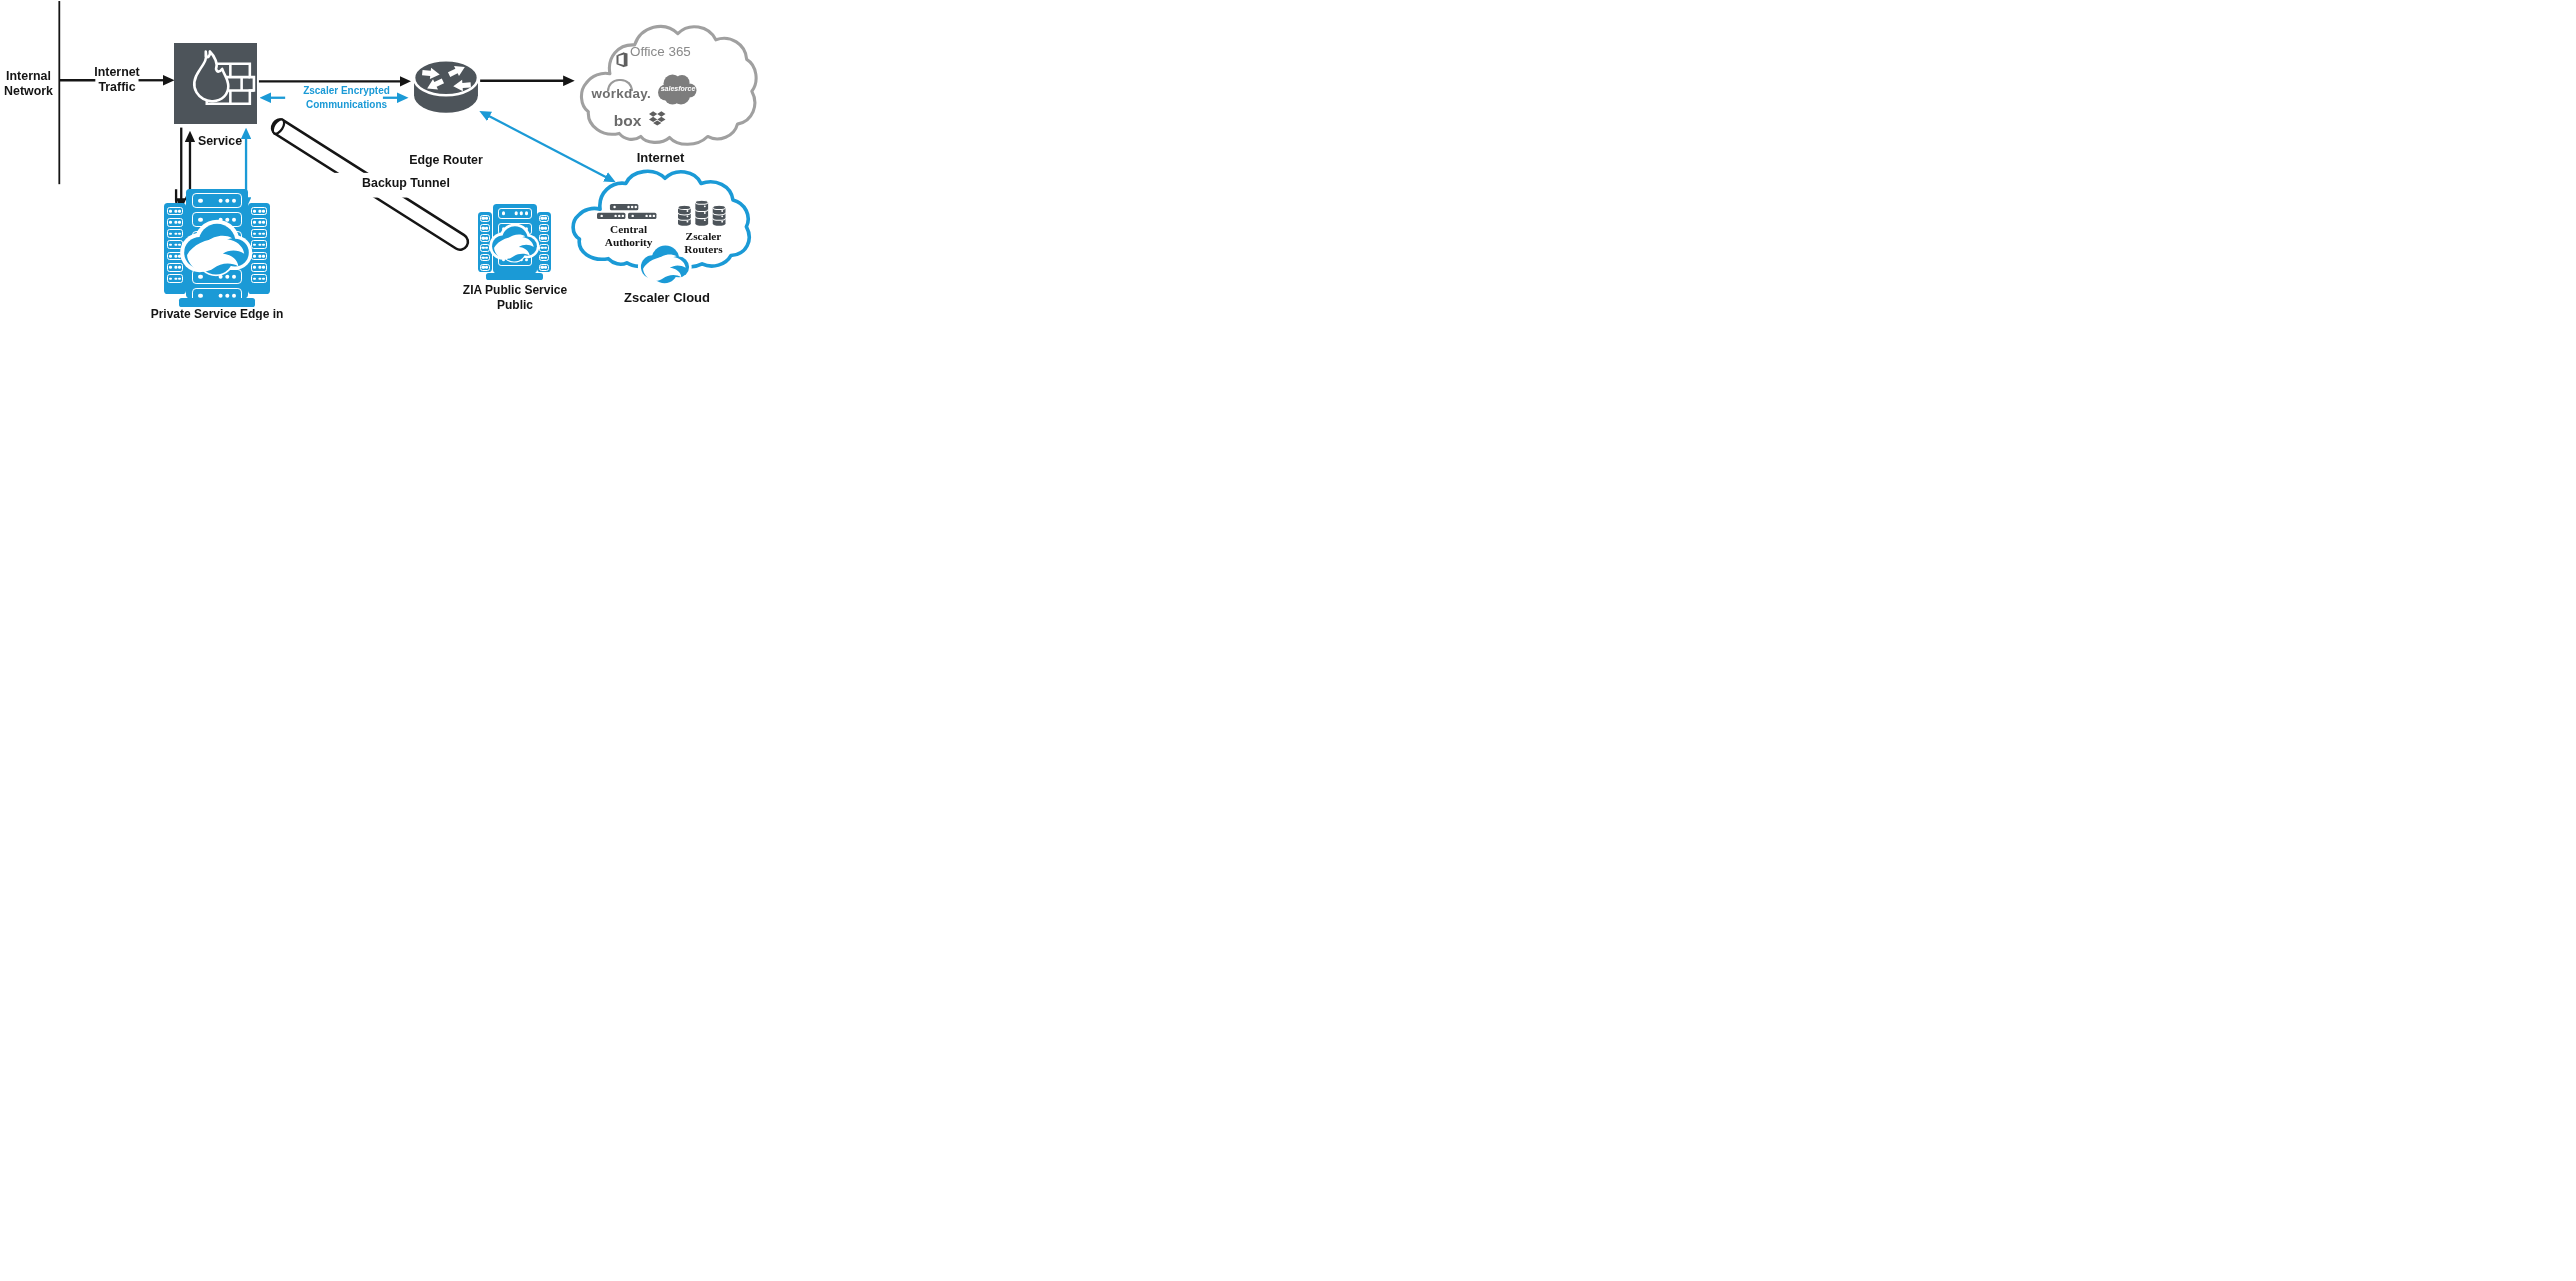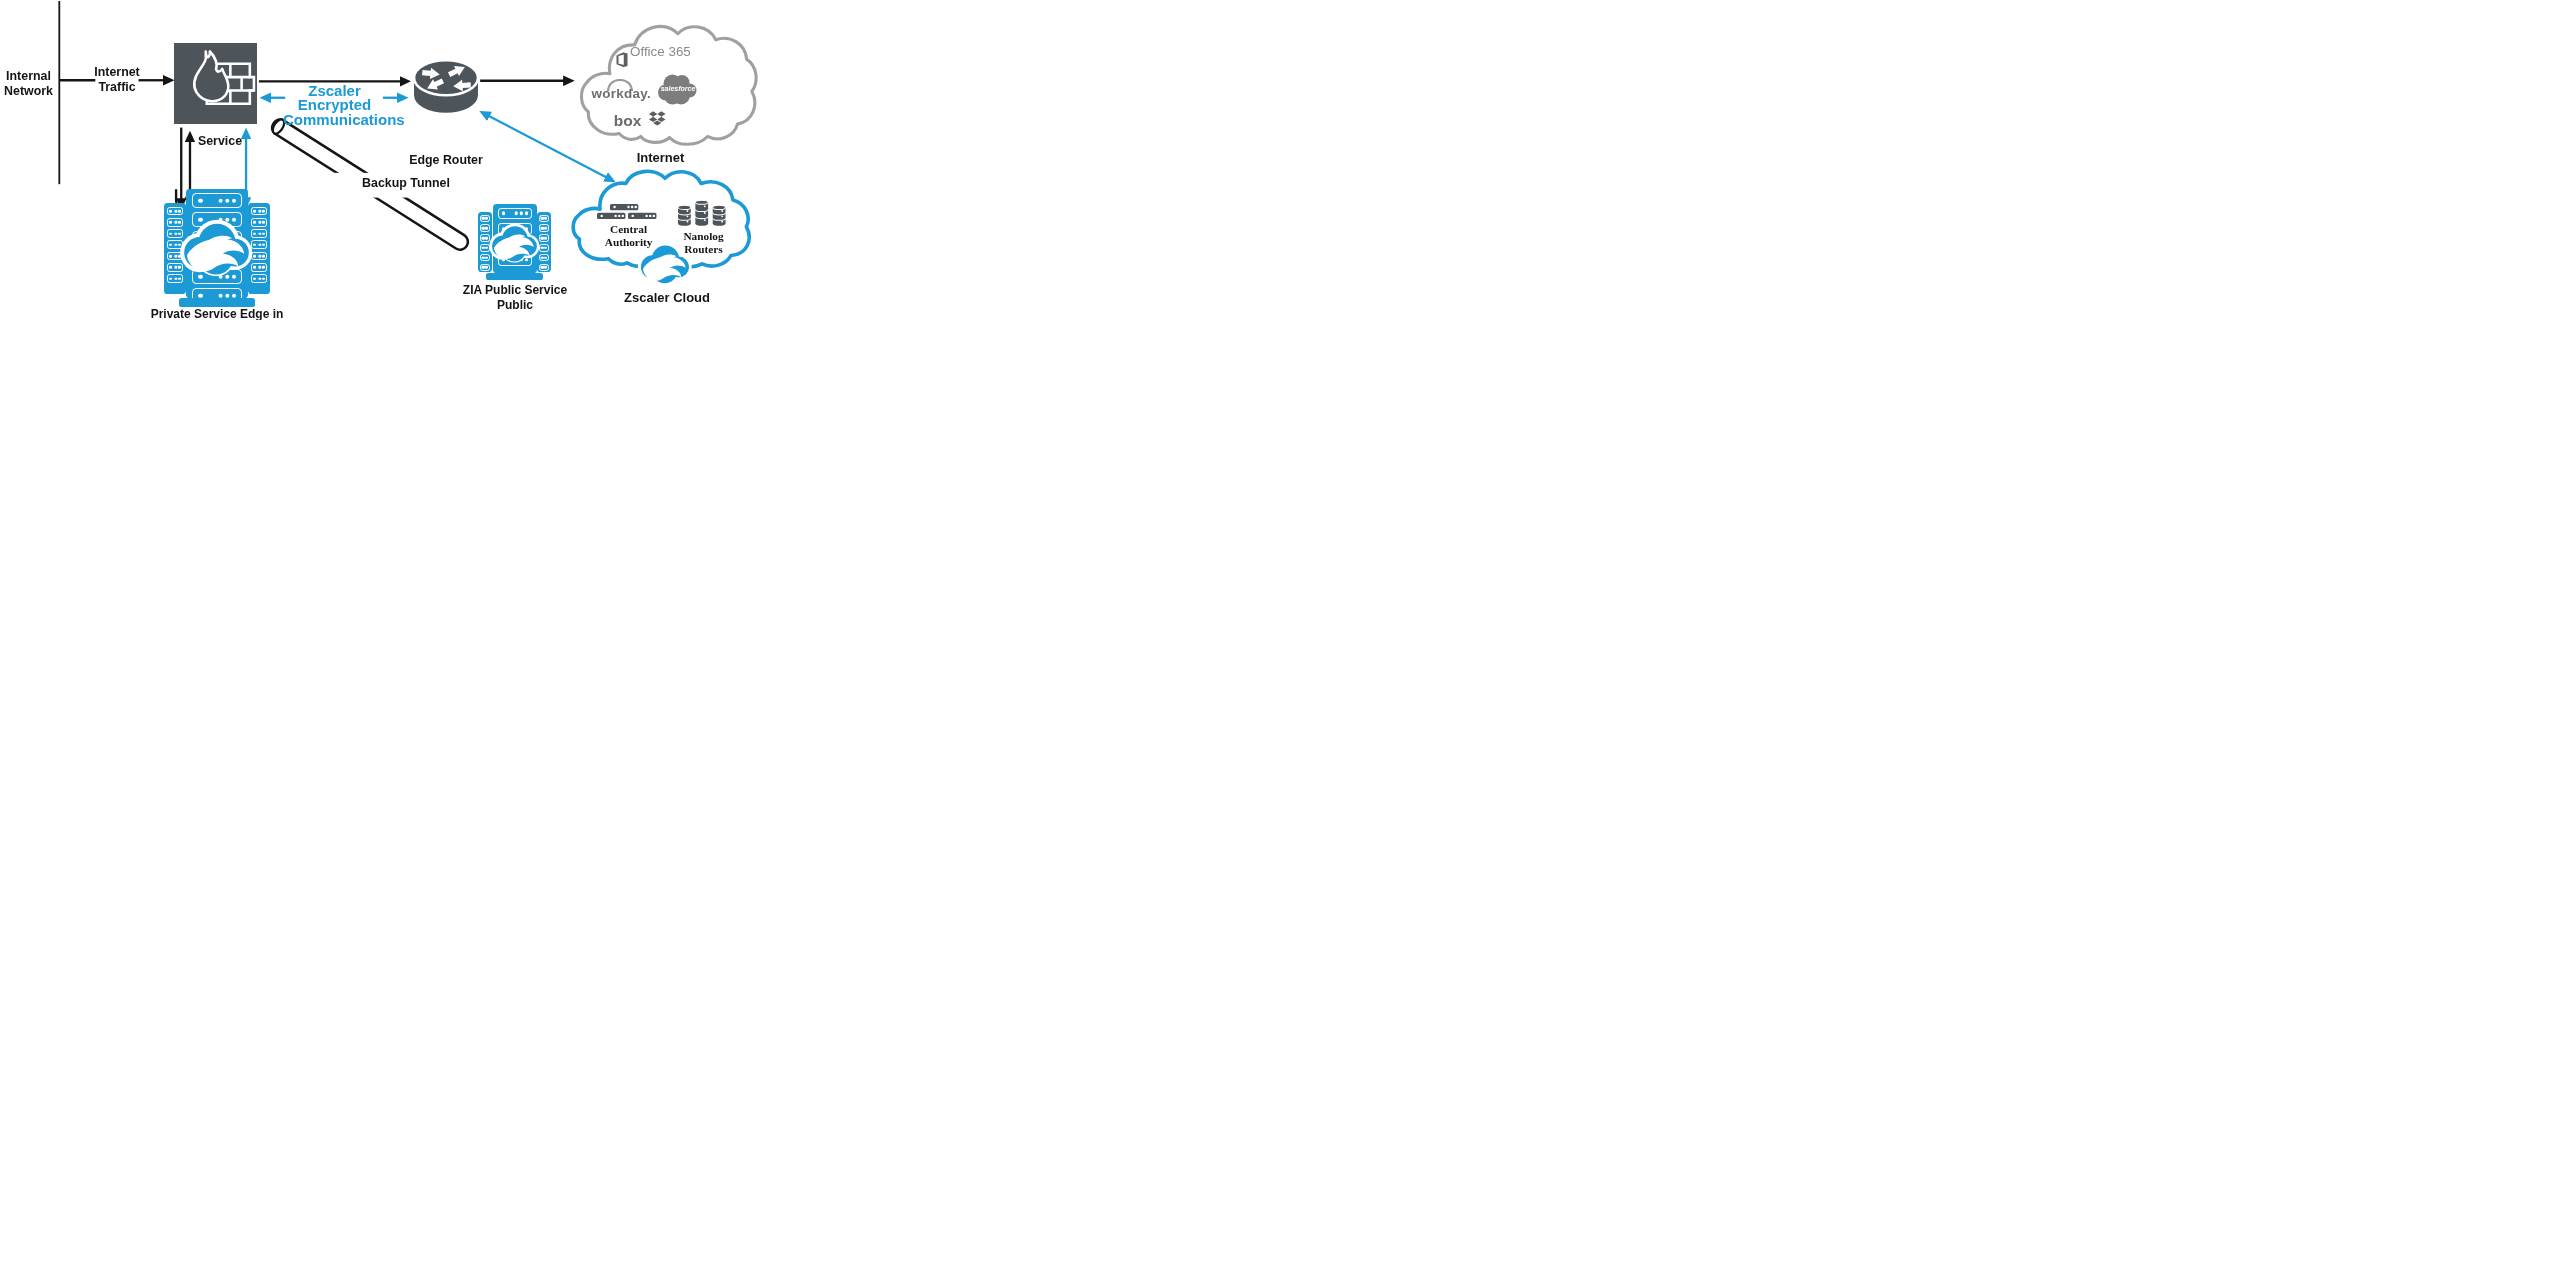--- a/index.html
+++ b/index.html
@@ -120,21 +120,21 @@
     <svg width="83" height="81" viewBox="0 0 162 157">
       <g fill="none" stroke="#fff" stroke-width="5">
         <path d="M64,40 H148 V66 H156 V92 H148 V118 H64 Z"></path>
         <path d="M64,66 H148 M64,92 H156 M110,40 V66 M88,66 V92 M132,66 V92 M110,92 V118"></path>
       </g>
       <path d="M62,16 C66,30 58,40 50,52 C40,66 36,82 44,96 C50,106 62,114 76,113 C94,112 106,100 106,84 C106,70 98,62 94,50 C90,56 84,58 82,50 C86,40 80,26 70,16 C71,24 66,30 62,26 Z" fill="var(--dark)" stroke="#fff" stroke-width="5" stroke-linejoin="round"></path>
     </svg>
   </div>
   <div class="lbl" style="left:194px;top:134px;width:52px;font-size:12.4px;">Service</div>
 
-  <div class="lbl blue" style="left:283px;top:84px;width:103px;font-size:15px;line-height:14.4px;">
+  <div class="lbl blue" style="left:295px;top:84px;width:103px;font-size:10px;line-height:14.4px;">
     <span style="display:block">Zscaler Encrypted</span>
     <span style="display:block">Communications</span>
   </div>
 
   <div style="position:absolute;left:413px;top:58px;width:66px;height:58px;">
     <svg width="66" height="58" viewBox="0 0 128 112">
       <path d="M2,38 L2,72 A62,34 0 0 0 126,72 L126,38" fill="var(--dark)"></path>
       <ellipse cx="64" cy="38" rx="62" ry="34" fill="var(--dark)" stroke="#fff" stroke-width="5"></ellipse>
       <g fill="#fff">
         <use href="#rarrow" transform="translate(18,28) rotate(6)"></use>
@@ -247,21 +247,21 @@
             <ellipse cx="12.5" cy="36" rx="12.5" ry="4" fill="var(--dark)"></ellipse>
             <ellipse cx="12.5" cy="4" rx="12.5" ry="4" fill="var(--dark)" stroke="#fff" stroke-width="2"></ellipse>
             <path d="M0,14.7 A12.5,4 0 0 0 25,14.7 M0,25.4 A12.5,4 0 0 0 25,25.4" stroke="#fff" stroke-width="2" fill="none"></path>
             <circle cx="18.5" cy="11" r="1.8" fill="#fff"></circle>
             <circle cx="18.5" cy="21.5" r="1.8" fill="#fff"></circle>
             <circle cx="18.5" cy="32" r="1.8" fill="#fff"></circle>
           </g>
       </g>
     </svg>
     <div class="small-lines" style="left:106px;top:62px;width:59px;">
-      <span style="display:block">Nanolog</span>
+      <span style="display:block">Zscaler</span>
       <span style="display:block">Routers</span>
     </div>
     <svg class="inner" style="left:69px;top:74px;" width="56" height="43" viewBox="0 0 130 100">
       <use href="#zlogo-sym"></use>
     </svg>
   </div>
   <div class="lbl" style="left:618px;top:290px;width:98px;font-size:13px;">Zscaler Cloud</div>
 
   <div class="rack" style="left:164px;top:203px;width:21.6px;height:91px;">
     <div class="rack-inner" style="gap:2.6px;padding:3.6px 2.6px;">

